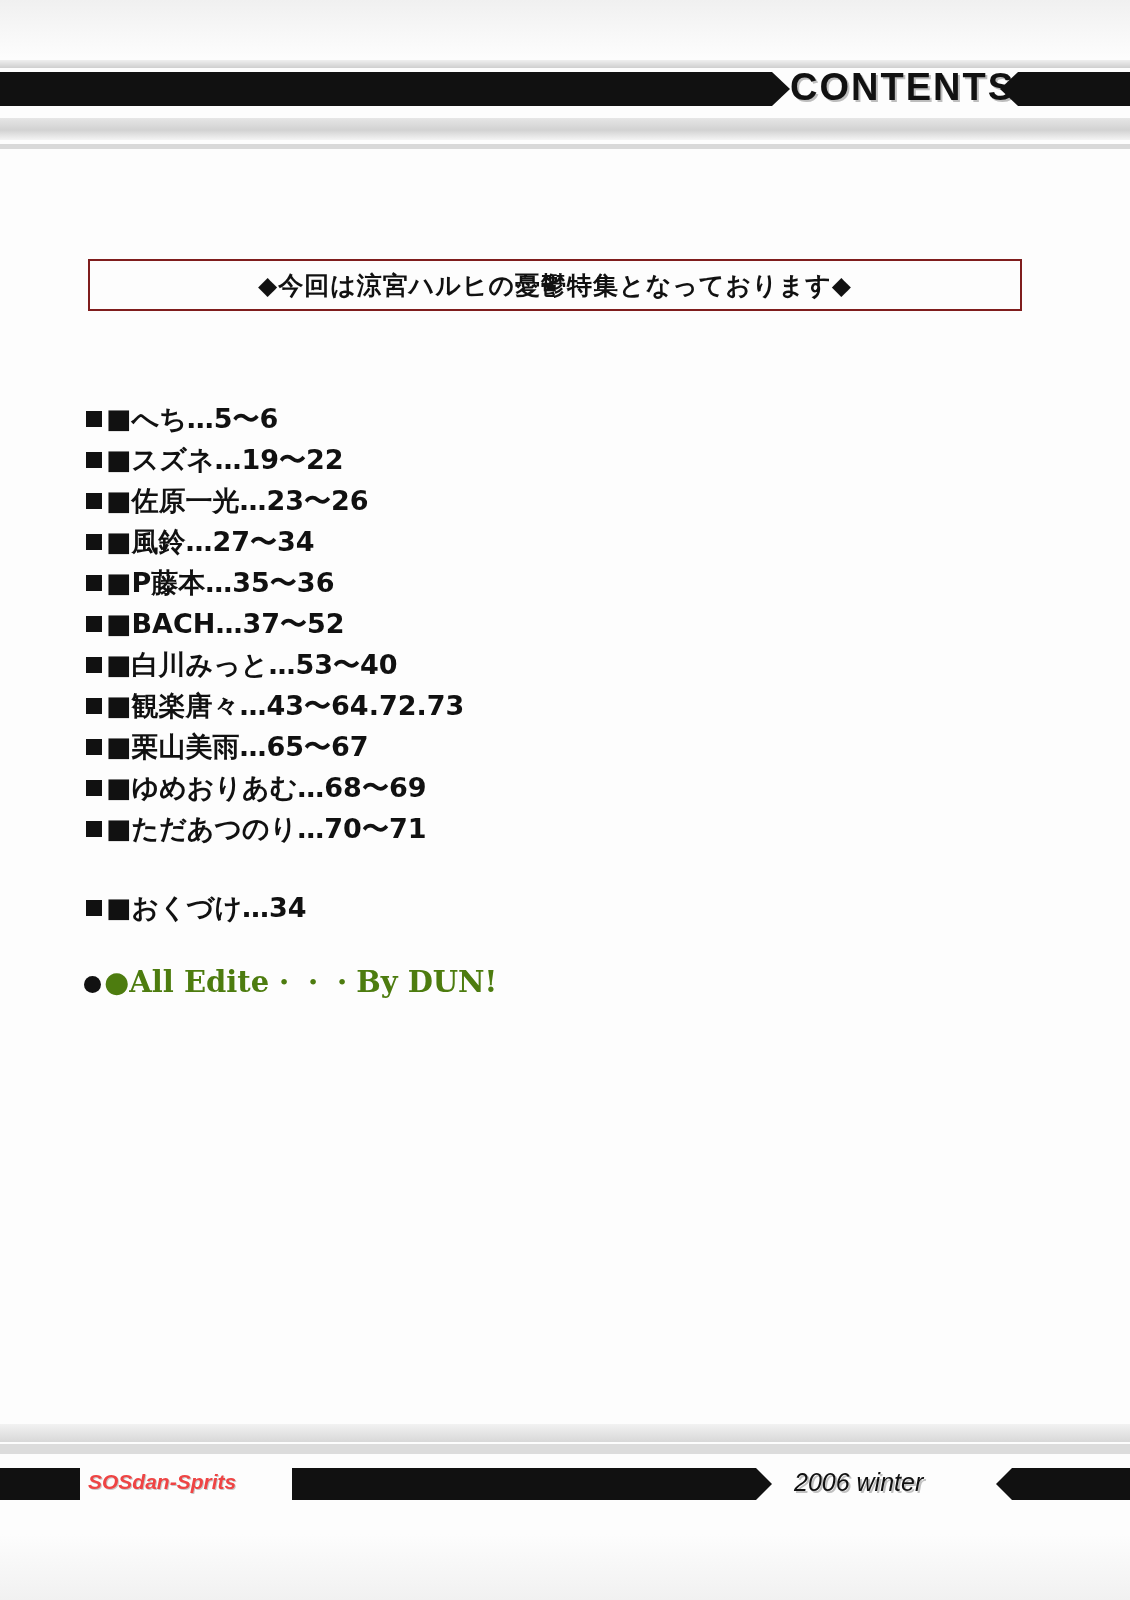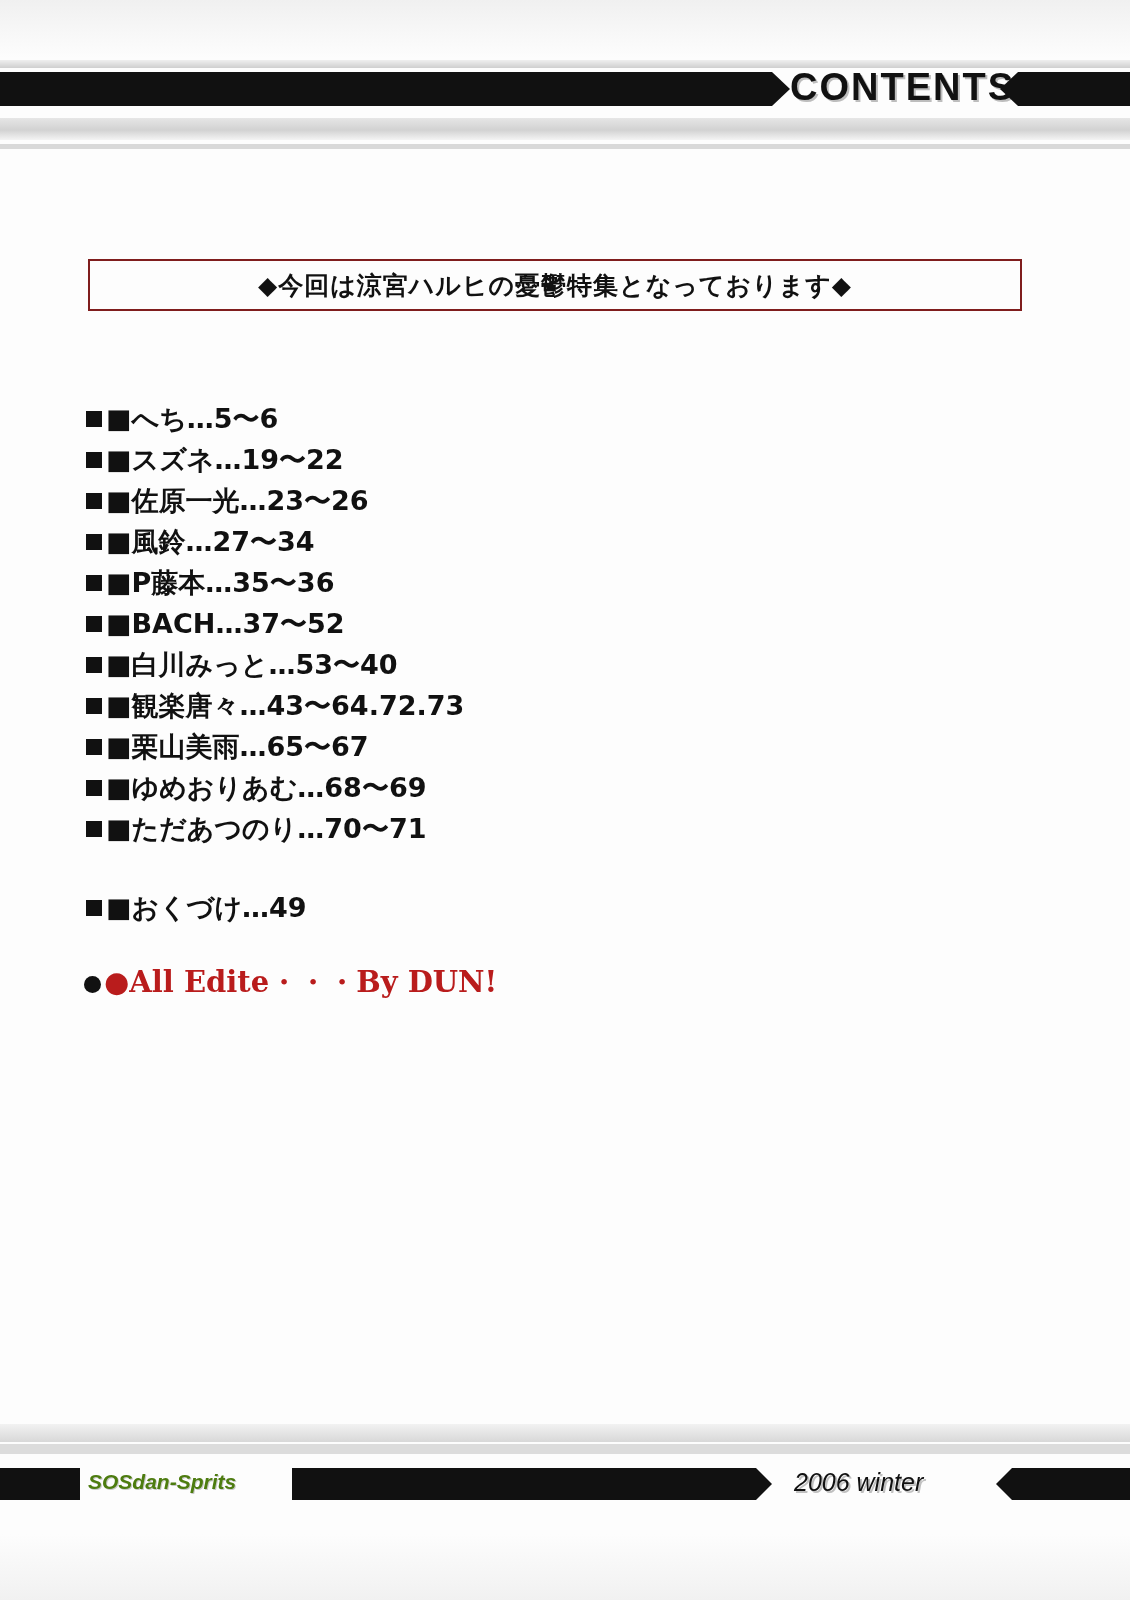--- a/index.html
+++ b/index.html
@@ -169,21 +169,21 @@
     white-space: nowrap;
   }
 
   .toc-credit {
     position: absolute;
     top: 963px;
     left: 84px;
     font-family: "DejaVu Serif", serif;
     font-size: 29px;
     font-weight: bold;
-    color: #b91c1c;
+    color: #4d7c0f;
     white-space: nowrap;
   }
 
   
   .footer-band {
     position: absolute;
     top: 1424px;
     left: 0;
     width: 1130px;
     height: 110px;
@@ -212,21 +212,21 @@
     height: 32px;
     background: #111111;
   }
   .ftr-left-text {
     position: absolute;
     top: 46px;
     left: 88px;
     font-size: 21px;
     font-weight: bold;
     font-style: italic;
-    color: #4d7c0f;
+    color: #ef4444;
     text-shadow: 1px 1px 0 #c8c8c8;
     text-align: right;
   }
   .ftr-bar-mid {
     position: absolute;
     top: 44px;
     left: 292px;
     width: 464px;
     height: 32px;
     background: #111111;
@@ -316,21 +316,21 @@
     <div class="toc-item"><span class="bullet-sq"></span><span>■P藤本…35〜36</span></div>
     <div class="toc-item"><span class="bullet-sq"></span><span>■BACH…37〜52</span></div>
     <div class="toc-item"><span class="bullet-sq"></span><span>■白川みっと…53〜40</span></div>
     <div class="toc-item"><span class="bullet-sq"></span><span>■観楽唐々…43〜64.72.73</span></div>
     <div class="toc-item"><span class="bullet-sq"></span><span>■栗山美雨…65〜67</span></div>
     <div class="toc-item"><span class="bullet-sq"></span><span>■ゆめおりあむ…68〜69</span></div>
     <div class="toc-item"><span class="bullet-sq"></span><span>■ただあつのり…70〜71</span></div>
   </div>
 
   <div class="toc-colophon">
-    <span class="bullet-sq"></span><span>■おくづけ…49</span>
+    <span class="bullet-sq"></span><span>■おくづけ…34</span>
   </div>
 
   <div class="toc-credit">
     <span class="bullet-circle"></span><span>●All Edite・・・By DUN!</span>
   </div>
 
   <div class="footer-band">
     <div class="ftr-stripe-top"></div>
     <div class="ftr-stripe-mid"></div>
     <div class="ftr-bar-left"></div>

